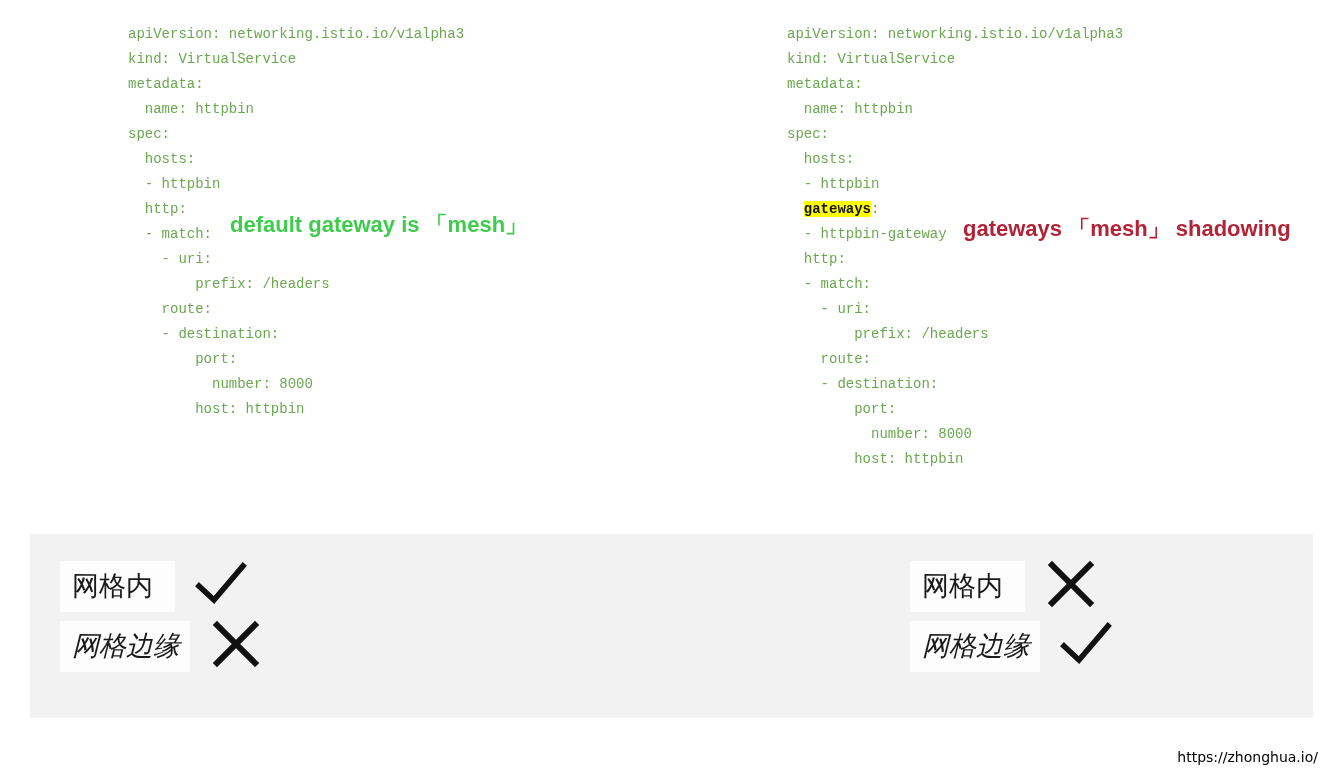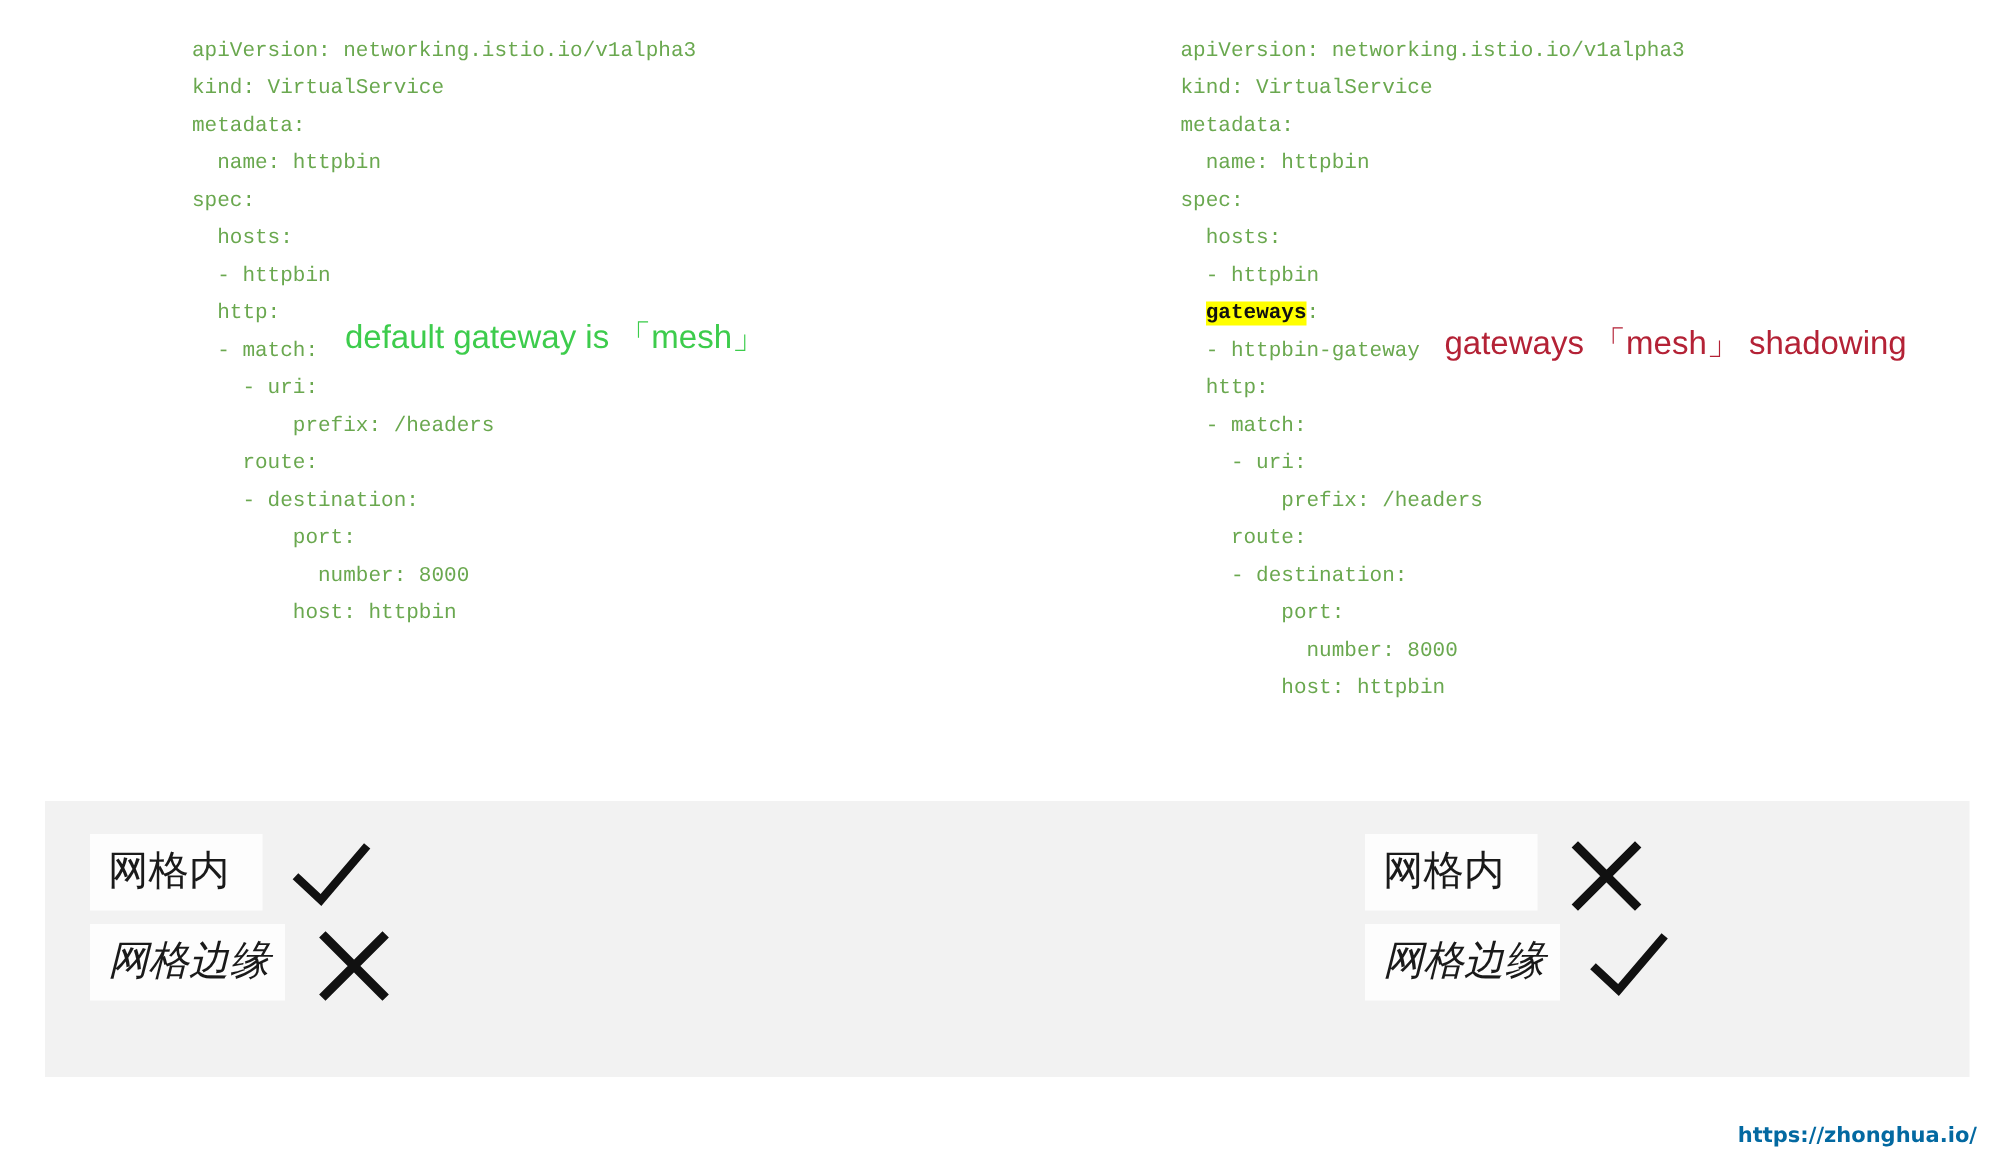--- a/index.html
+++ b/index.html
@@ -39,21 +39,21 @@
   .hl {
     background: #ffff00;
     color: #111111;
     font-weight: bold;
   }
 
   
   .annotation {
     position: absolute;
     font-family: "Liberation Sans", sans-serif;
-    font-weight: normal;
+    font-weight: bold;
     font-size: 22px;
     white-space: pre;
     text-align: right;
   }
   #annotation-left {
     left: 230px;
     top: 210px;
     color: #3dcc4c;
   }
   #annotation-right {
@@ -74,21 +74,21 @@
 
   .compare-col {
     position: absolute;
     top: 22px;
   }
   #compare-col-left  { left: 30px; }
   #compare-col-right { left: 880px; }
 
   .compare-row {
     display: flex;
-    align-items: flex-start;
+    align-items: flex-end;
     height: 56px;
   }
   .compare-row + .compare-row { margin-top: 4px; font-style: italic; }
 
   .compare-label {
     background: #fdfdfd;
     color: #1a1a1a;
     font-family: "DejaVu Sans", sans-serif;
     font-size: 27px;
     line-height: 1;
@@ -106,22 +106,21 @@
   }
   .mark svg { display: block; }
 
   
   #footer-url {
     position: absolute;
     right: 22px;
     bottom: 16px;
     font-family: "DejaVu Sans", sans-serif;
     font-size: 14px;
-    color: #0369a1;
-    font-weight: bold;
+    color: #000000;
   }
 </style>
 </head>
 <body>
 
 <div class="code-pane" id="code-left"><div class="code-line">apiVersion: networking.istio.io/v1alpha3</div><div class="code-line">kind: VirtualService</div><div class="code-line">metadata:</div><div class="code-line">  name: httpbin</div><div class="code-line">spec:</div><div class="code-line">  hosts:</div><div class="code-line">  - httpbin</div><div class="code-line">  http:</div><div class="code-line">  - match:</div><div class="code-line">    - uri:</div><div class="code-line">        prefix: /headers</div><div class="code-line">    route:</div><div class="code-line">    - destination:</div><div class="code-line">        port:</div><div class="code-line">          number: 8000</div><div class="code-line">        host: httpbin</div></div>
 
 <div class="code-pane" id="code-right"><div class="code-line">apiVersion: networking.istio.io/v1alpha3</div><div class="code-line">kind: VirtualService</div><div class="code-line">metadata:</div><div class="code-line">  name: httpbin</div><div class="code-line">spec:</div><div class="code-line">  hosts:</div><div class="code-line">  - httpbin</div><div class="code-line">  <span class="hl">gateways</span>:</div><div class="code-line">  - httpbin-gateway</div><div class="code-line">  http:</div><div class="code-line">  - match:</div><div class="code-line">    - uri:</div><div class="code-line">        prefix: /headers</div><div class="code-line">    route:</div><div class="code-line">    - destination:</div><div class="code-line">        port:</div><div class="code-line">          number: 8000</div><div class="code-line">        host: httpbin</div></div>
 
 <div class="annotation" id="annotation-left">default gateway is 「mesh」</div>

